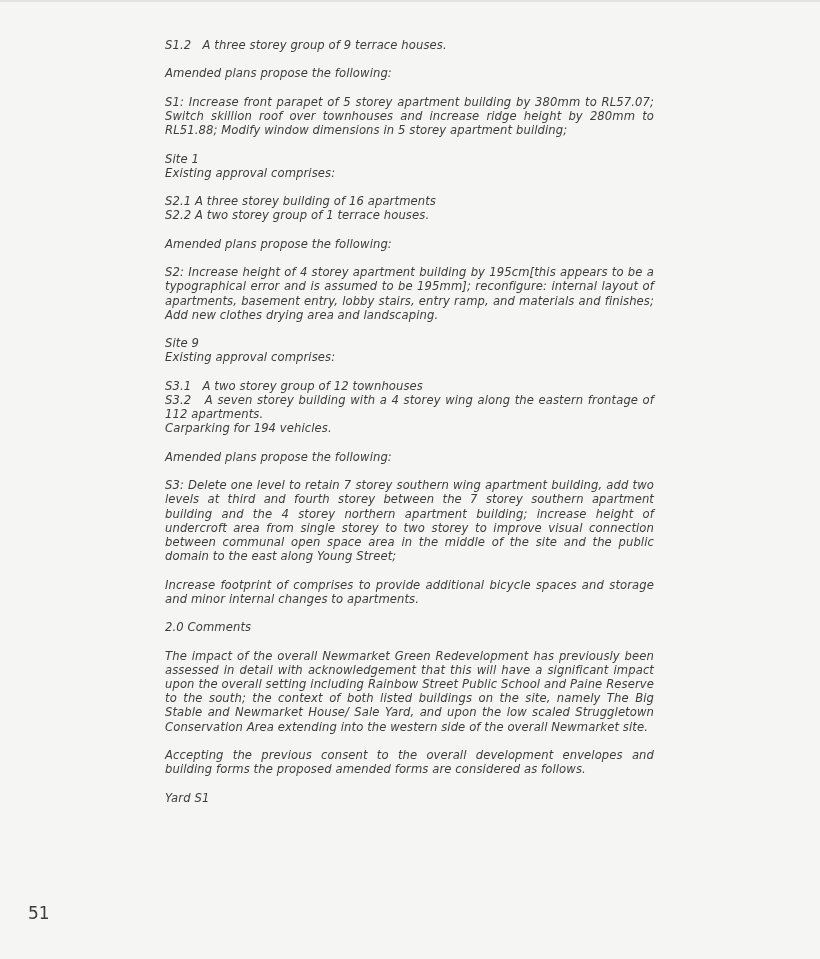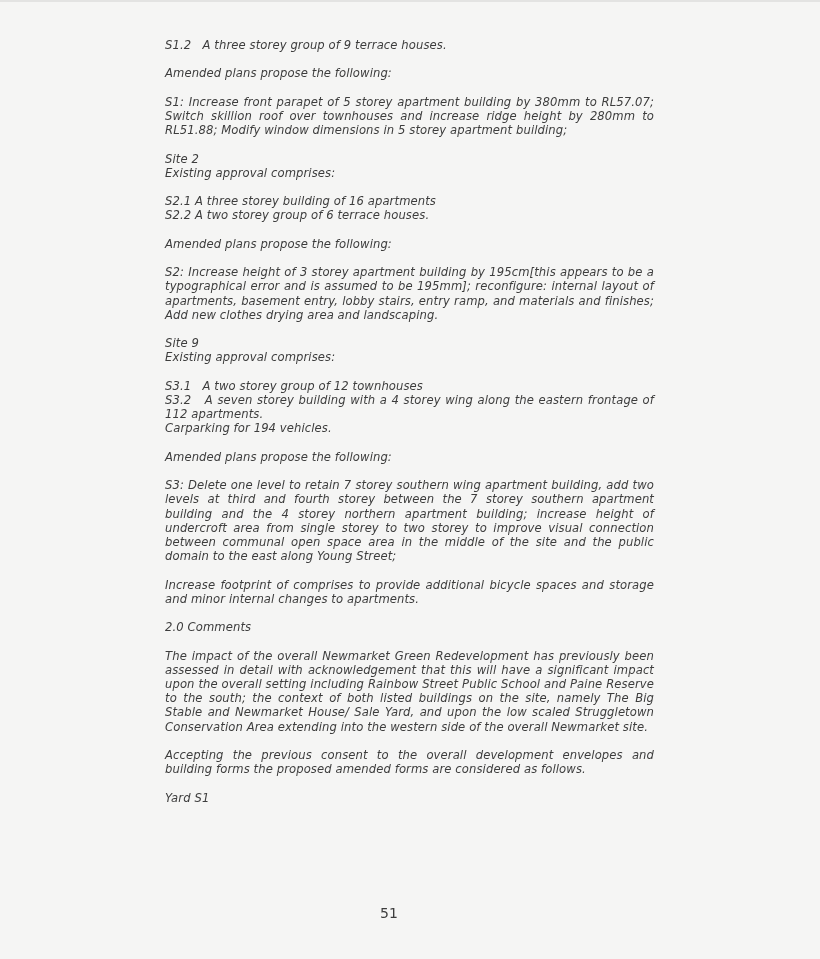--- a/index.html
+++ b/index.html
@@ -45,55 +45,56 @@
     margin-top: 14.2px;
   }
   .line {
     text-align: justify;
   }
   .footer {
     position: absolute;
     top: 906px;
     left: 0;
     width: 778px;
-    text-align: center;
+    text-align: left;
     font-style: normal;
-    font-size: 14px;
+    font-size: 17px;
     line-height: 14px;
     color: #3d3d3d;
+    padding-left: 28px;
   }
 </style>
 </head>
 <body>
 
 <div class="page">
   <div class="top-edge"></div>
   <div class="content">
       <div class="block">
         <div class="line">S1.2&nbsp;&nbsp;&nbsp;A three storey group of 9 terrace houses.</div>
       </div>
       <div class="block">
         <div class="line">Amended plans propose the following:</div>
       </div>
       <div class="block">
         <div class="line">S1: Increase front parapet of 5 storey apartment building by 380mm to RL57.07; Switch skillion roof over townhouses and increase ridge height by 280mm to RL51.88; Modify window dimensions in 5 storey apartment building;</div>
       </div>
       <div class="block">
-        <div class="line">Site 2</div>
+        <div class="line">Site 1</div>
         <div class="line">Existing approval comprises:</div>
       </div>
       <div class="block">
         <div class="line">S2.1 A three storey building of 16 apartments</div>
-        <div class="line">S2.2 A two storey group of 6 terrace houses.</div>
+        <div class="line">S2.2 A two storey group of 1 terrace houses.</div>
       </div>
       <div class="block">
         <div class="line">Amended plans propose the following:</div>
       </div>
       <div class="block">
-        <div class="line">S2: Increase height of 3 storey apartment building by 195cm[this appears to be a typographical error and is assumed to be 195mm]; reconfigure: internal layout of apartments, basement entry, lobby stairs, entry ramp, and materials and finishes; Add new clothes drying area and landscaping.</div>
+        <div class="line">S2: Increase height of 4 storey apartment building by 195cm[this appears to be a typographical error and is assumed to be 195mm]; reconfigure: internal layout of apartments, basement entry, lobby stairs, entry ramp, and materials and finishes; Add new clothes drying area and landscaping.</div>
       </div>
       <div class="block">
         <div class="line">Site 9</div>
         <div class="line">Existing approval comprises:</div>
       </div>
       <div class="block">
         <div class="line">S3.1&nbsp;&nbsp;&nbsp;A two storey group of 12 townhouses</div>
         <div class="line">S3.2&nbsp;&nbsp;&nbsp;A seven storey building with a 4 storey wing along the eastern frontage of 112 apartments.</div>
         <div class="line">Carparking for 194 vehicles.</div>
       </div>

